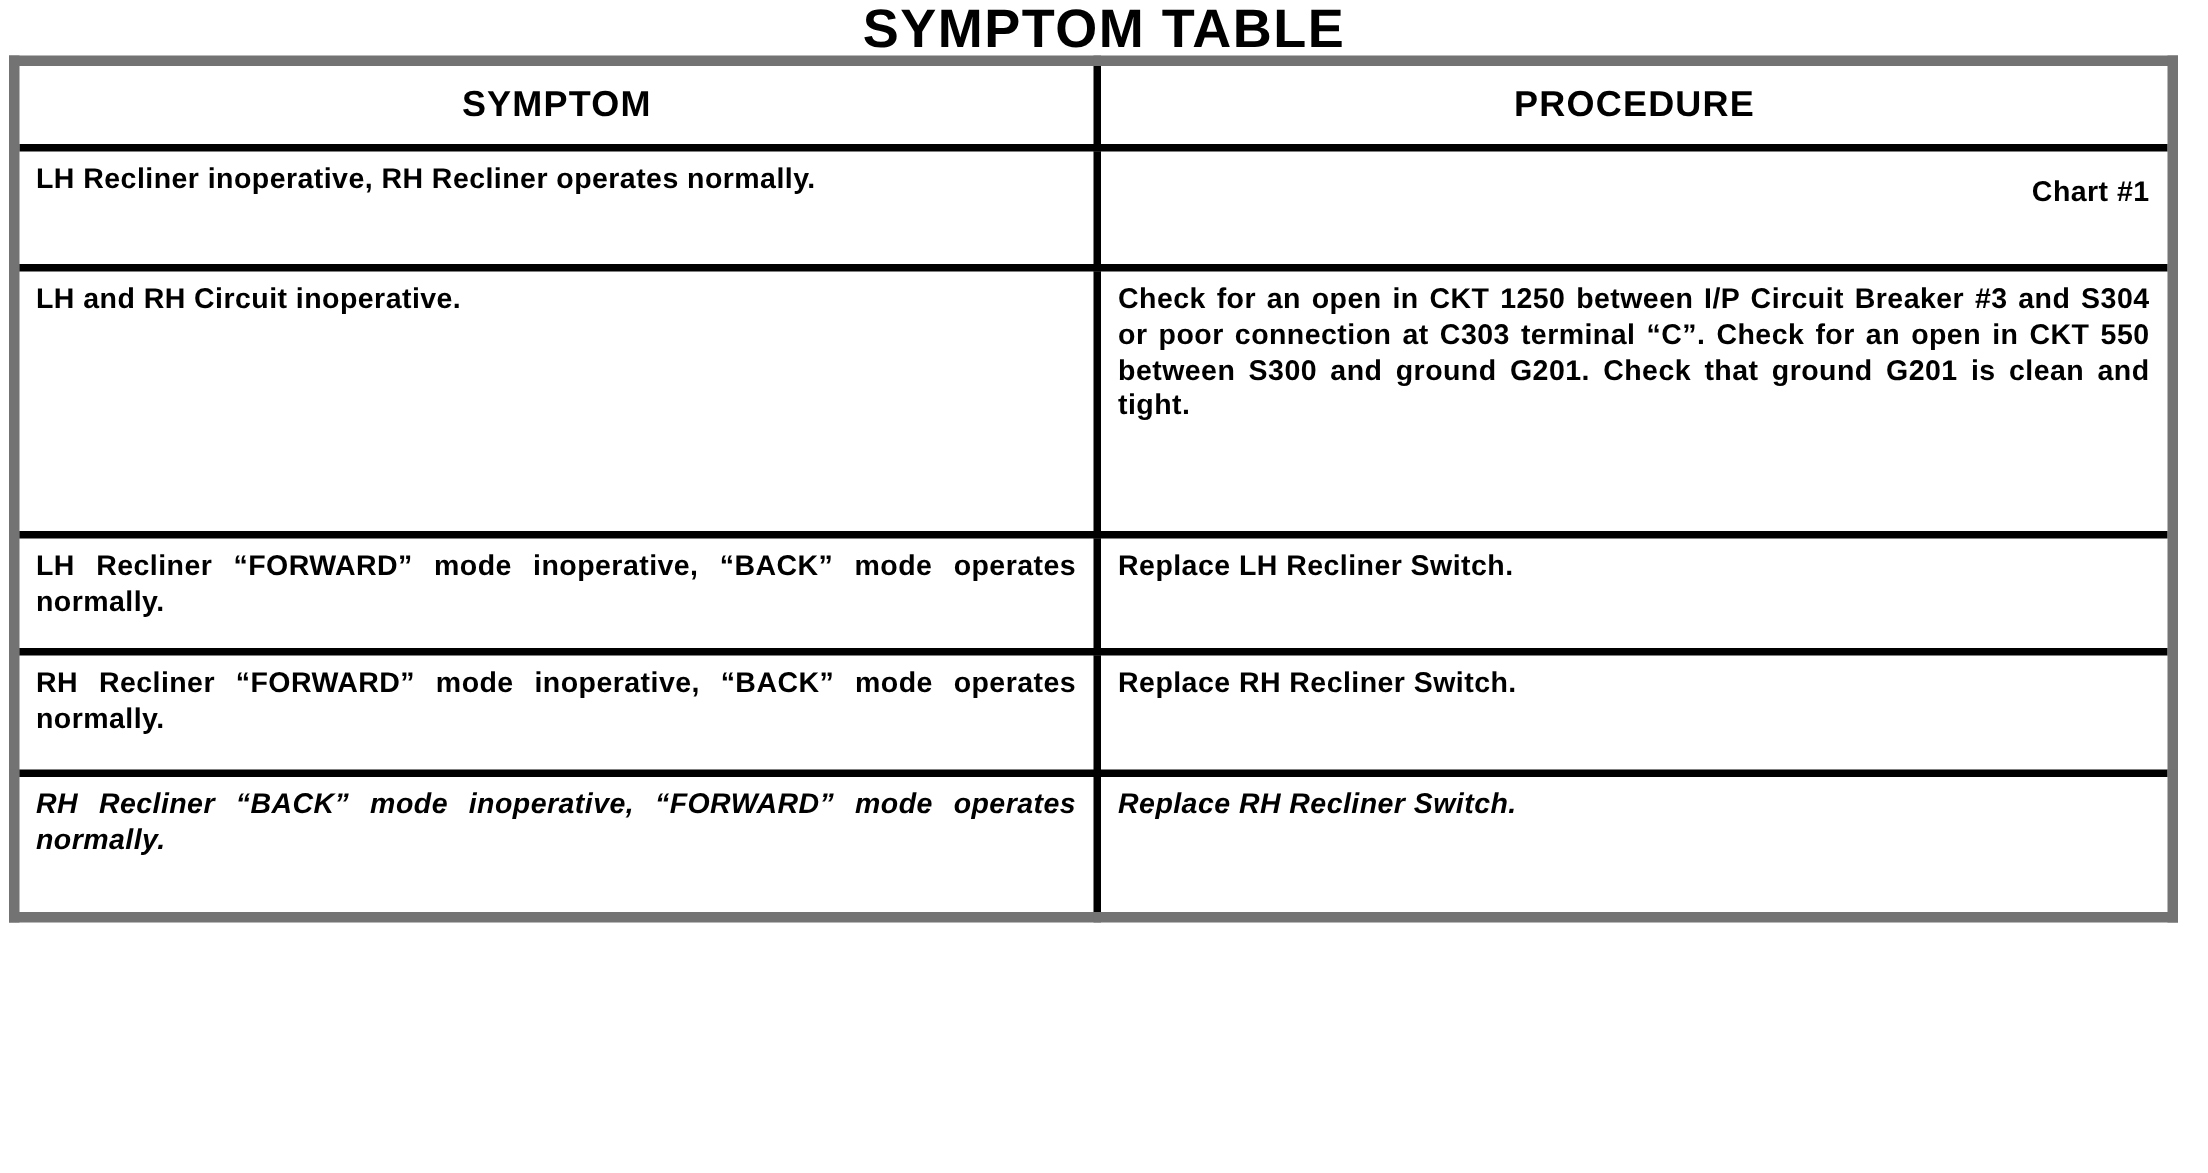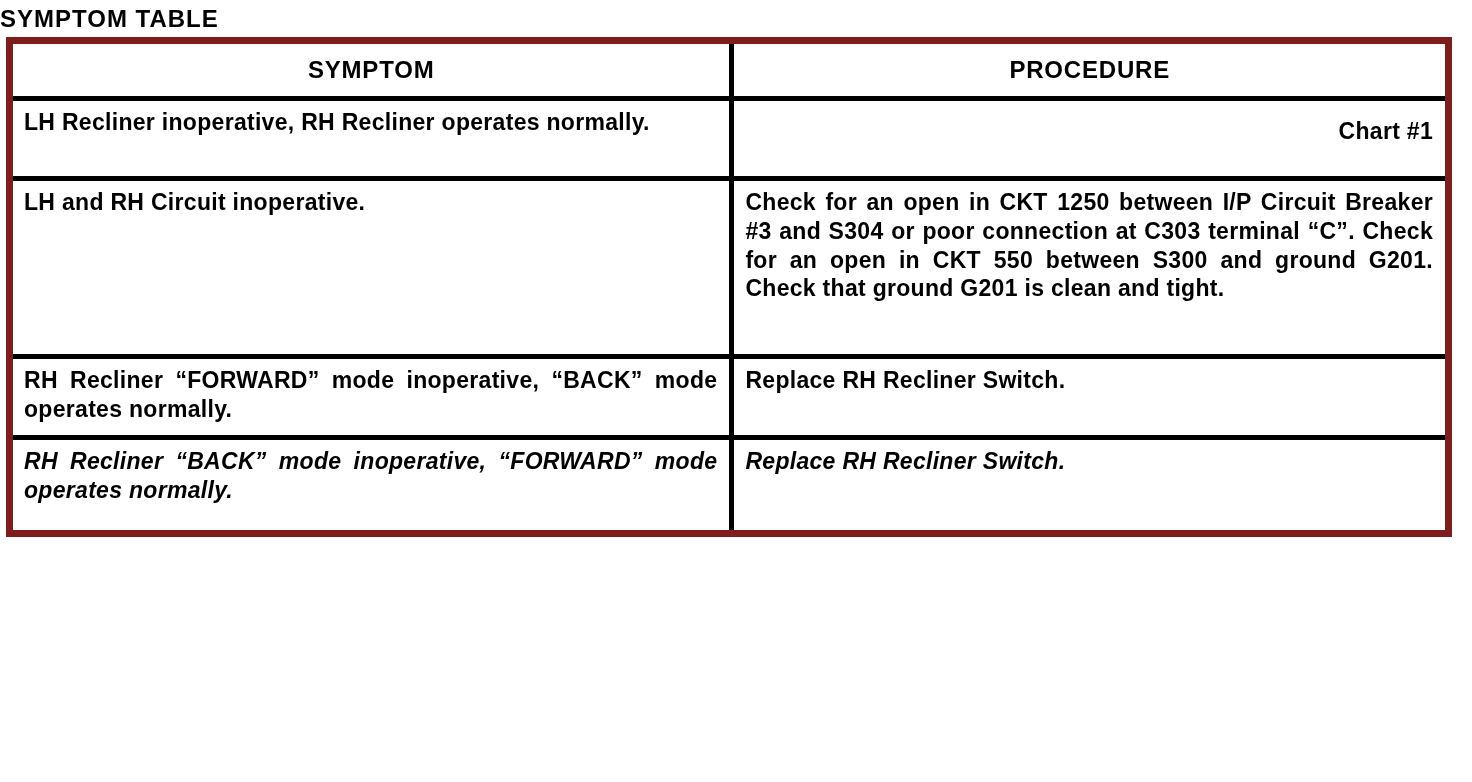--- a/index.html
+++ b/index.html
@@ -12,42 +12,42 @@
     font-family: "Liberation Sans", sans-serif;
     color: #000;
     -webkit-font-smoothing: none;
   }
   .page {
     width: 1472px;
     height: 782px;
     position: relative;
   }
   .doc-title {
-    text-align: left;
-    font-size: 24px;
+    text-align: center;
+    font-size: 36px;
     font-weight: 700;
     letter-spacing: 1px;
     padding-top: 3px;
     height: 34px;
     line-height: 32px;
   }
   table.symptom-table {
     border-collapse: collapse;
     table-layout: fixed;
     margin-left: 6px;
     width: 1446px;
-    border: 7px solid #7f1d1d;
+    border: 7px solid #737373;
   }
   col.c-sym  { width: 50.2%; }
   col.c-proc { width: 49.8%; }
   th, td {
     border: 5px solid #000;
     vertical-align: top;
     padding: 7px 12px 7px 11px;
-    font-size: 23px;
+    font-size: 19px;
     font-weight: 700;
     line-height: 1.25;
     letter-spacing: 0.3px;
     overflow: hidden;
   }
   th {
     text-align: center;
     vertical-align: middle;
     font-size: 24px;
     padding: 6px 10px;
@@ -95,20 +95,24 @@
     </thead>
     <tbody>
       <tr class="r0">
         <td class="sym">LH Recliner inoperative, RH Recliner operates normally.</td>
         <td class="proc-center">Chart #1</td>
       </tr>
       <tr class="r2">
         <td class="sym">LH and RH Circuit inoperative.</td>
         <td class="proc-justify">Check for an open in CKT 1250 between I/P Circuit Breaker #3 and S304 or poor connection at C303 terminal “C”.  Check for an open in CKT 550 between S300 and ground G201.  Check that ground G201 is clean and tight.</td>
       </tr>
+      <tr class="r3">
+        <td class="sym">LH Recliner “FORWARD” mode inoperative, “BACK” mode operates normally.</td>
+        <td class="proc-left">Replace LH Recliner Switch.</td>
+      </tr>
       <tr class="r5">
         <td class="sym">RH Recliner “FORWARD” mode inoperative, “BACK” mode operates normally.</td>
         <td class="proc-left">Replace RH Recliner Switch.</td>
       </tr>
       <tr class="r6">
         <td class="sym">RH Recliner “BACK” mode inoperative, “FORWARD” mode operates normally.</td>
         <td class="proc-left">Replace RH Recliner Switch.</td>
       </tr>
     </tbody>
   </table>

